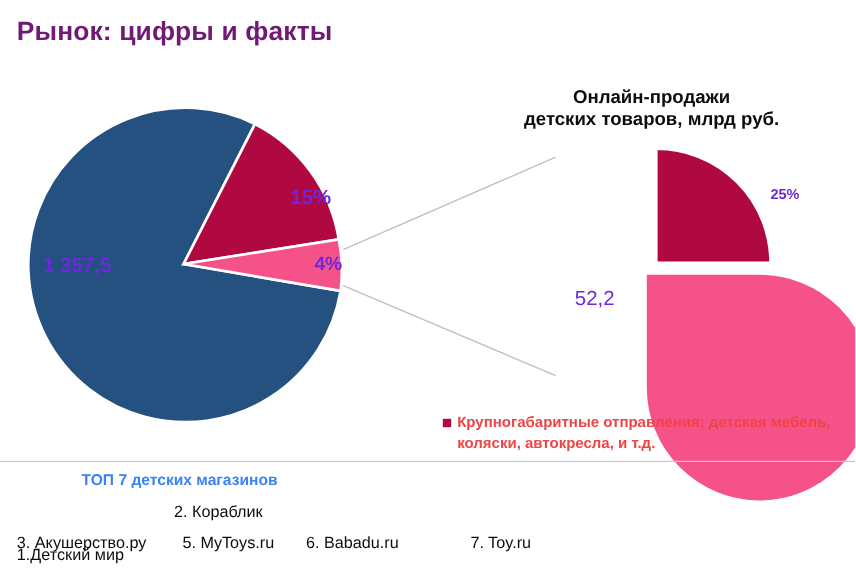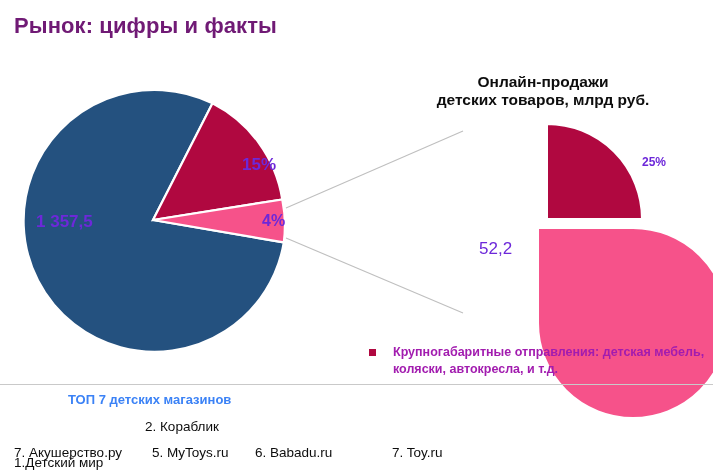--- a/index.html
+++ b/index.html
@@ -116,23 +116,22 @@
     width: 7px;
     height: 7px;
     background: #B00840;
     margin-top: 5px;
     margin-right: 5px;
     flex: 0 0 auto;
   }
   #legend-text {
     font-size: 12.5px;
     font-weight: bold;
-    color: #a21caf;
+    color: #ef4444;
     line-height: 1.35;
-    margin-left: 12px;
   }
 
   
   #top-stores {
     position: absolute;
     left: 0;
     top: 392px;
     width: 713px;
   }
   #top-stores-title {
@@ -225,20 +224,20 @@
 
   <div id="top-stores">
     <div id="top-stores-title">ТОП 7 детских магазинов</div>
 
     <div id="store-row-1" class="store-row">
       <span id="store-1" class="store-item">1.Детский мир</span>
       <span id="store-2" class="store-item">2. Кораблик</span>
     </div>
 
     <div id="store-row-2" class="store-row">
-      <span id="store-4" class="store-item">7.  Акушерство.ру</span>
+      <span id="store-4" class="store-item">3.  Акушерство.ру</span>
       <span id="store-5" class="store-item">5. MyToys.ru</span>
       <span id="store-6" class="store-item">6. Babadu.ru</span>
       <span id="store-7" class="store-item">7. Toy.ru</span>
     </div>
   </div>
 
 </div>
 
 </body></html>

